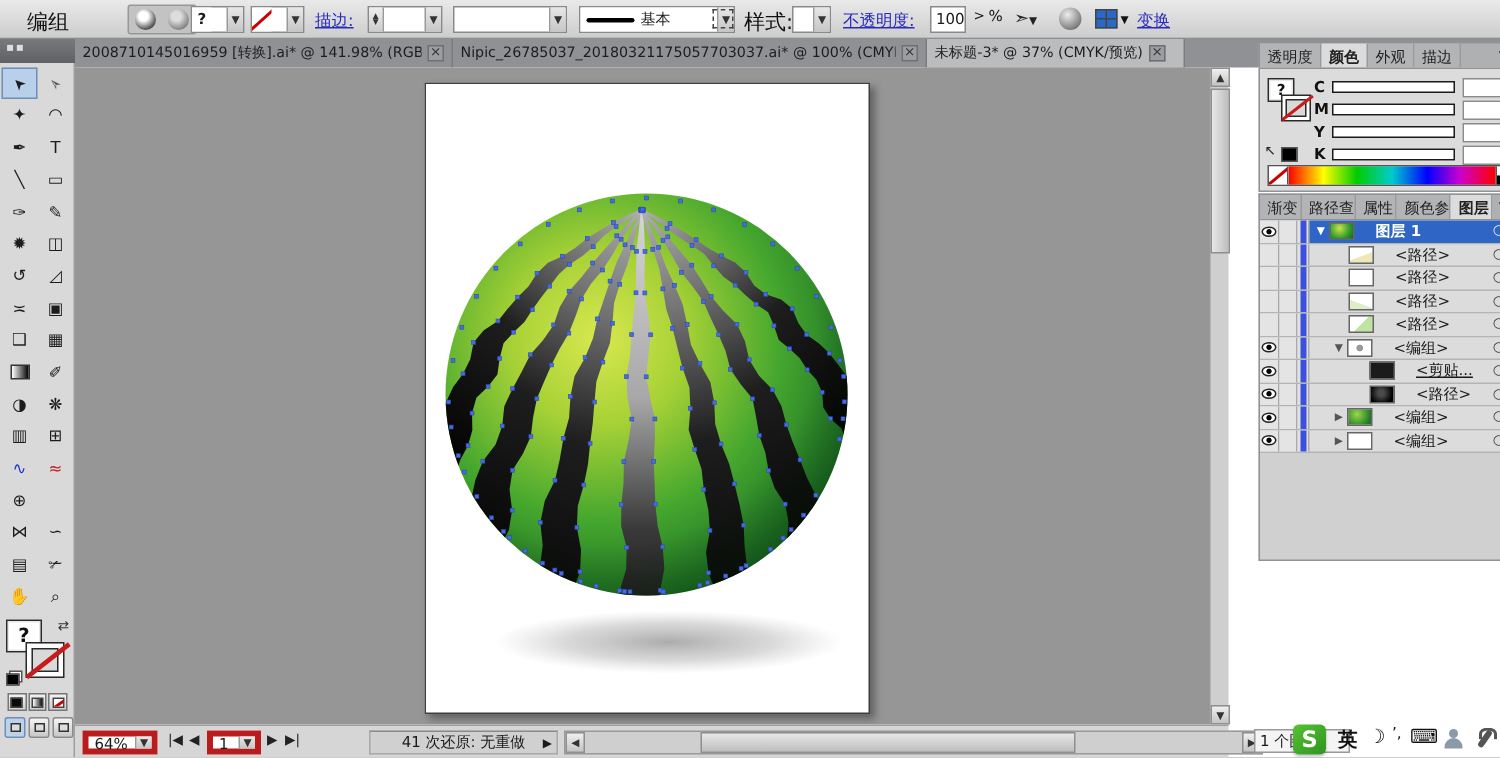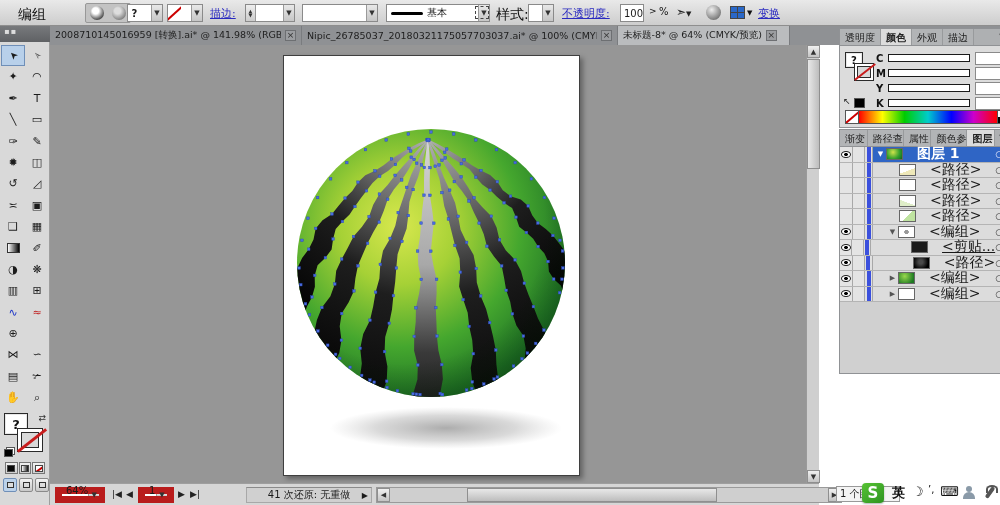--- a/index.html
+++ b/index.html
@@ -67,21 +67,21 @@
 .mode .mi{width:7px;height:6px;border:1px solid #333;background:#ddd;}
 
 #canvas{left:50px;top:45px;width:756px;height:438px;background:#969696;overflow:hidden;}
 #artboard{position:absolute;left:233px;top:10px;width:297px;height:421px;background:#fff;border:1px solid #3f3f3f;box-shadow:3px 3px 5px rgba(0,0,0,0.35);}
 
 #vscroll{left:806px;top:45px;width:13px;height:438px;background:#cfcfcf;border-left:1px solid #9a9a9a;}
 .sbtn{position:absolute;width:13px;height:13px;background:linear-gradient(#f0f0f0,#c4c4c4);border:1px solid #8f8f8f;color:#333;font-size:7px;display:flex;align-items:center;justify-content:center;}
 #vthumb{position:absolute;left:0;top:14px;width:13px;height:110px;background:linear-gradient(90deg,#e8e8e8,#bdbdbd);border:1px solid #8f8f8f;}
 
 #statusbar{left:50px;top:483px;width:769px;height:22px;background:#d6d6d6;border-top:1px solid #9e9e9e;}
-.scombo{top:3px;height:16px;background:#fff;border:7px solid #b91c1c;display:flex;align-items:flex-end;padding-left:4px;font-size:10px;}
+.scombo{top:3px;height:16px;background:#fff;border:4px solid #b91c1c;display:flex;align-items:flex-start;padding-left:4px;font-size:10px;}
 .navic{top:5px;font-size:9px;color:#222;}
 #undostat{left:196px;top:3px;width:126px;height:16px;border:1px solid #a8a8a8;border-top-color:#8a8a8a;background:#d0d0d0;display:flex;align-items:center;justify-content:center;font-size:10px;position:absolute;}
 #undostat .arr{position:absolute;right:3px;font-size:8px;}
 #hscroll{left:326px;top:3px;width:466px;height:16px;background:#cfcfcf;border:1px solid #9a9a9a;}
 #hthumb{position:absolute;left:90px;top:0;width:250px;height:14px;background:linear-gradient(#e8e8e8,#bdbdbd);border:1px solid #8f8f8f;}
 
 #dock{left:822px;top:28px;width:178px;height:348px;margin-left:17px;}
 #dockdots{left:988px;top:29px;font-size:7px;color:#555;letter-spacing:1px;}
 .ptabs{display:flex;height:17px;background:#aeb0b2;border:1px solid #909295;border-bottom:none;}
 .ptab{height:16px;padding:2px 5px 0;font-size:10px;color:#222;border-right:1px solid #989a9c;background:#b2b4b6;white-space:nowrap;overflow:hidden;}
@@ -115,21 +115,21 @@
 .lcell{width:13px;border-right:1px solid #a8a8a8;background:#e4e4e4;display:flex;align-items:center;justify-content:center;}
 .lcell.lock{width:12px;}
 .barc{width:8px;border-right:1px solid #a8a8a8;background:#e0e0e0;display:flex;align-items:stretch;justify-content:center;}
 .bluebar{width:4px;background:#3b50dd;}
 .eyeicon{width:10px;height:7px;border:1px solid #222;border-radius:50%;background:radial-gradient(circle at 50% 50%,#000 1.5px,#fff 2px);}
 .lmain{flex:1;display:flex;align-items:center;position:relative;}
 .lmain.sel{background:#2f65c5;}
 .lexp{width:11px;font-size:7px;color:#555;text-align:center;flex:none;}
 .lmain.sel .lexp{color:#fff;}
 .lthumb{width:17px;height:12px;border:1px solid #666;margin-right:3px;background:#fff;flex:none;}
-.llabel{font-size:14px;white-space:nowrap;padding-left:11px;}
+.llabel{font-size:10px;white-space:nowrap;padding-left:11px;}
 .lmain.sel .llabel{color:#fff;font-weight:bold;}
 .llabel.und{text-decoration:underline;}
 .ltarget{margin-left:auto;font-size:9px;color:#333;padding-right:3px;}
 .lmain.sel .ltarget{color:#eef;}
 .lsq{width:7px;height:7px;background:#3c6ce0;border:1px solid #183a9c;margin-right:3px;flex:none;}
 .lsq.none{visibility:hidden;}
 
 .th-melon{background:radial-gradient(circle at 40% 32%,#cfe24a,#2f9e2c 60%,#14641c);}
 .th-pale1{background:linear-gradient(160deg,#fff 55%,#eee8b8 56%);}
 .th-white{background:#fff;}
@@ -203,21 +203,21 @@
   <div id="tabbar" class="abs">
       <div class="dtab" style="width: 252px;">
         <span class="lbl">2008710145016959 [转换].ai* @ 141.98% (RGB/...</span>
         <span class="cls">×</span>
       </div>
       <div class="dtab" style="width: 316px;">
         <span class="lbl">Nipic_26785037_20180321175057703037.ai* @ 100% (CMYK/...</span>
         <span class="cls">×</span>
       </div>
       <div class="dtab active" style="width: 172px;">
-        <span class="lbl">未标题-8* @ 64% (CMYK/预览)</span>
+        <span class="lbl">未标题-3* @ 37% (CMYK/预览)</span>
         <span class="cls">×</span>
       </div>
     </div>
 
   <div id="palette" class="abs">
     <div id="palhead" class="abs">▪▪</div>
     <div id="tools" class="abs">
         <div class="trow">
           <div class="tool active">
             <span class="rsel">➤</span>

